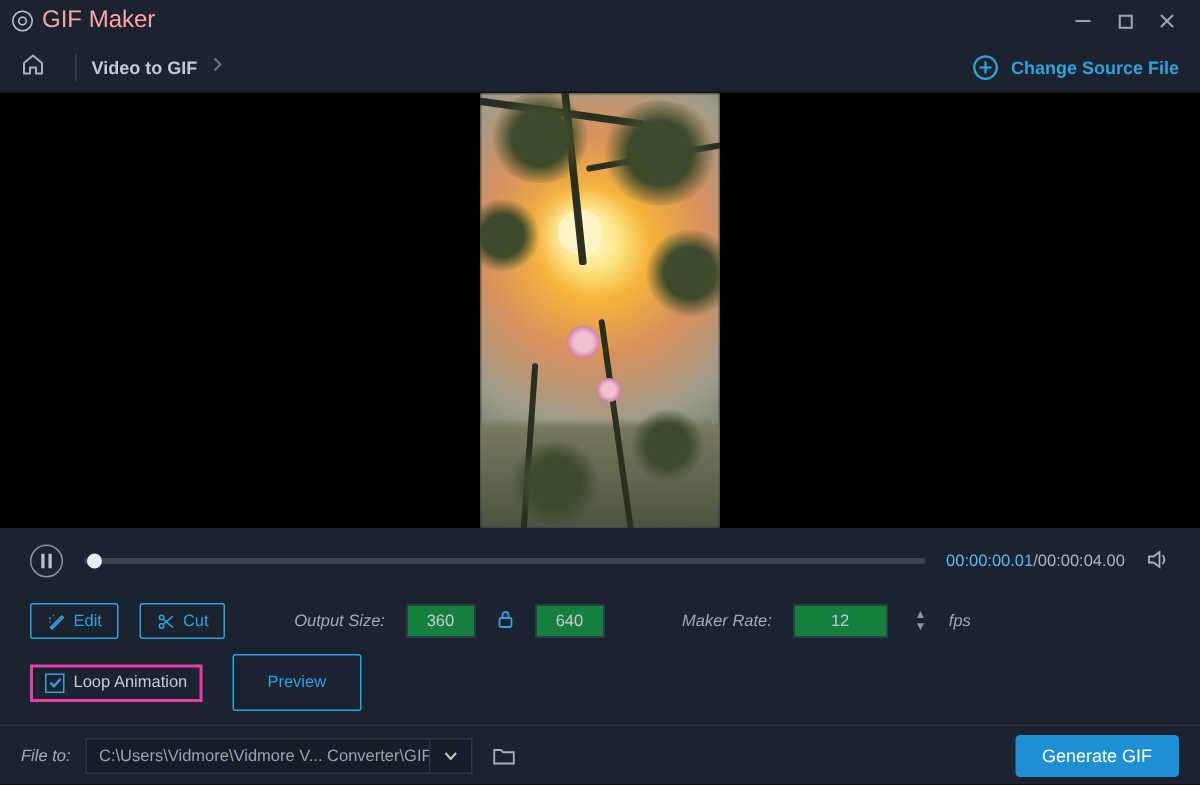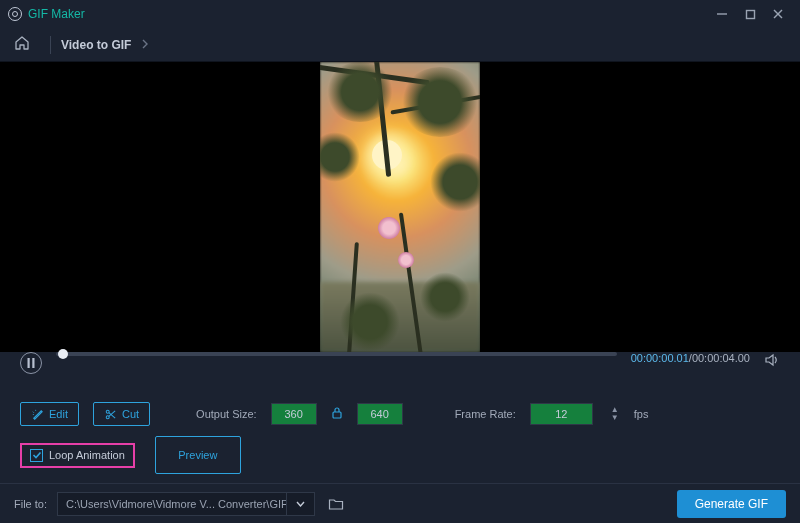--- a/index.html
+++ b/index.html
@@ -2,21 +2,21 @@
 <html><head>
 <meta charset="utf-8">
 <style>
   * { box-sizing: border-box; margin: 0; padding: 0; font-family: "Segoe UI", Arial, sans-serif; }
   body { width: 800px; height: 523px; background: #1b2230; color: #a9b2c0; overflow: hidden; font-size: 12px; }
   
   
   .titlebar { height: 28px; background: #1b2230; display: flex; align-items: center; padding: 0 8px; }
   .titlebar .app-icon { width: 14px; height: 14px; border: 1.5px solid #bfc7d5; border-radius: 50%; margin-right: 6px; position: relative; }
   .titlebar .app-icon::after { content:""; position:absolute; left:3px; top:3px; width:4px; height:4px; border:1.5px solid #bfc7d5; border-radius:50%; }
-  .titlebar .title { color: #14b8a6; font-size: 12px; }
+  .titlebar .title { color: #fca5a5; font-size: 16px; }
   .titlebar .spacer { flex: 1; }
   .winbtn { width: 28px; height: 20px; display:flex; align-items:center; justify-content:center; color:#9aa3b2; cursor:pointer; }
   .winbtn svg { display:block; }
   
   
   .navbar { height: 34px; display:flex; align-items:center; padding: 0 14px; border-bottom: 1px solid #0f141e; font-weight: bold; }
   .home-icon { width:16px; height:16px; margin-right: 10px; }
   .navbar .sep { height: 18px; width:1px; background:#3a4354; margin:0 10px; }
   .crumb { color:#c4cbd8; font-size:12px; }
   .chev { margin: 0 10px; color:#6b7486; font-size:10px; }
@@ -28,34 +28,34 @@
   .preview-area { height: 290px; background:#000; display:flex; justify-content:center; }
   .video-frame { width: 160px; height: 290px; position:relative; overflow:hidden; }
   .sky { position:absolute; inset:0; background: radial-gradient(circle at 48% 35%, #fff6c8 0%, #fbe37a 8%, #f6b33a 18%, #d8915e 36%, #9e9c89 58%, #6b7d6b 78%, #3b4b3f 100%); filter: blur(1px); }
   .sun { position:absolute; left:52px; top:78px; width:30px; height:30px; background:#fff4c6; border-radius:50%; box-shadow:0 0 16px 6px #fff0a8; }
   .branch { position:absolute; background:#2a2f20; border-radius:2px; }
   .leafcluster { position:absolute; background: radial-gradient(circle, #3d4a2b 40%, transparent 70%); border-radius:50%; }
   .ground { position:absolute; bottom:0; left:0; right:0; height:70px; background:linear-gradient(#7a7a5f,#4c5340); filter:blur(2px); }
   .flower { position:absolute; width:22px; height:22px; background: radial-gradient(circle,#f2c0cf 40%,#d07fa4 70%, transparent 75%); border-radius:50%; }
   
   
-  .playback { height: 44px; display:flex; align-items:flex-start; padding: 0 20px; gap: 14px; }
+  .playback { height: 44px; display:flex; align-items:center; padding: 0 20px; gap: 14px; }
   .play-btn { width:22px; height:22px; border:1.5px solid #8a93a5; border-radius:50%; display:flex; align-items:center; justify-content:center; cursor:pointer; }
   .play-btn svg { display:block; }
   .seek-track { flex:1; height:4px; background:#3a4354; border-radius:2px; position:relative; cursor:pointer; }
   .seek-thumb { position:absolute; top:-3px; left:2px; width:10px; height:10px; background:#e9edf4; border-radius:50%; }
   .time { color:#5cb9eb; font-size:11px; white-space:nowrap; }
   .time .total { color:#a9b2c0; }
   .vol-icon { width:16px; height:16px; cursor:pointer; }
   
   
   .controls { padding: 6px 20px 0 20px; display:flex; align-items:center; gap: 14px; }
   .btn-outline { height:24px; padding:0 10px; border:1px solid #2ea3dd; color:#2ea3dd; display:flex; align-items:center; gap:5px; background:transparent; cursor:pointer; font-size:11px; border-radius:2px; }
   .btn-outline .ico { width:13px; height:13px; }
-  .field-label { color:#a2aab9; font-size:11px; }
+  .field-label { color:#a2aab9; font-size:11px;font-style:italic; }
   .num-input { width:46px; height:22px; background:#15803d; border:1px solid #2f3848; color:#c4cbd8; text-align:center; font-size:11px; }
   .lock-icon { width:12px; height:14px; color:#2ea3dd; }
   .stepper { display:inline-flex; flex-direction:column; height:22px; justify-content:center; margin-left:3px; }
   .stepper .arr { width:10px; height:8px; display:flex; align-items:center; justify-content:center; cursor:pointer; color:#8a93a5; font-size:8px; line-height:1; }
   
   
   .looprow { padding: 10px 12px 8px 20px; display:flex; align-items:center; gap: 20px; }
   .loop-box { border:2px solid #e63fa8; padding:4px 8px; display:flex; align-items:center; gap:6px; }
   .chk { width:13px; height:13px; border:1px solid #2ea3dd; display:flex; align-items:center; justify-content:center; cursor:pointer; }
   .chk svg { display:block; }
@@ -102,20 +102,28 @@
       </svg>
   </span>
   <span class="sep"></span>
   <span class="crumb">Video to GIF</span>
   <span class="chev">
     <svg width="8" height="10" viewBox="0 0 8 10">
         <path d="M2 1 6 5 2 9" fill="none" stroke="#6b7486" stroke-width="1.4"></path>
       </svg>
   </span>
   <span class="spacer"></span>
+  <span class="change-src">
+    <svg class="plus-circle" viewBox="0 0 18 18">
+        <circle cx="9" cy="9" r="7.5" fill="none" stroke="#2ea3dd" stroke-width="1.5"></circle>
+        <line x1="9" y1="5" x2="9" y2="13" stroke="#2ea3dd" stroke-width="1.5"></line>
+        <line x1="5" y1="9" x2="13" y2="9" stroke="#2ea3dd" stroke-width="1.5"></line>
+      </svg>
+    <span>Change Source File</span>
+  </span>
 </div>
 
 <div class="preview-area">
   <div class="video-frame">
     <div class="sky"></div>
     <div class="sun"></div>
     <div class="ground"></div>
     <div class="branch" style="left:-10px;top:10px;width:120px;height:5px;transform:rotate(8deg);"></div>
     <div class="branch" style="left:60px;top:-5px;width:5px;height:120px;transform:rotate(-6deg);"></div>
     <div class="branch" style="right:-10px;top:40px;width:100px;height:4px;transform:rotate(-10deg);"></div>
@@ -174,21 +182,21 @@
   <span class="field-label">Output Size:</span>
   <input class="num-input" value="360" style="">
   <span>
     <svg class="lock-icon" viewBox="0 0 12 14">
         <rect x="2" y="6" width="8" height="6" rx="1" fill="none" stroke="#2ea3dd" stroke-width="1.2"></rect>
         <path d="M4 6 V4 a2 2 0 0 1 4 0 V6" fill="none" stroke="#2ea3dd" stroke-width="1.2"></path>
       </svg>
   </span>
   <input class="num-input" value="640" style="">
   <span style="width:24px;"></span>
-  <span class="field-label">Frame Rate:</span>
+  <span class="field-label">Maker Rate:</span>
   <input class="num-input" style="width: 63px;" value="12">
   <span class="stepper">
     <span class="arr">▲</span>
     <span class="arr">▼</span>
   </span>
   <span class="field-label">fps</span>
 </div>
 
 <div class="looprow">
   <span class="loop-box">

